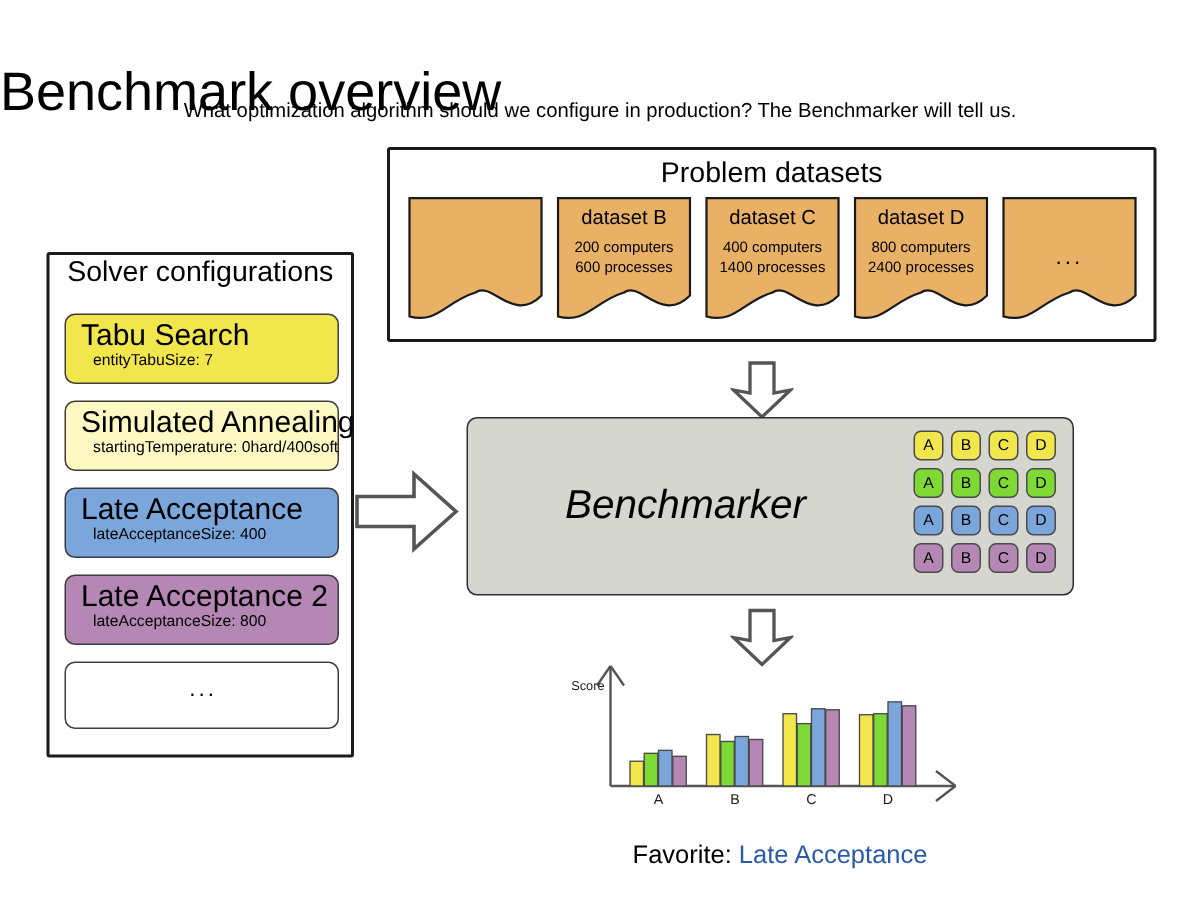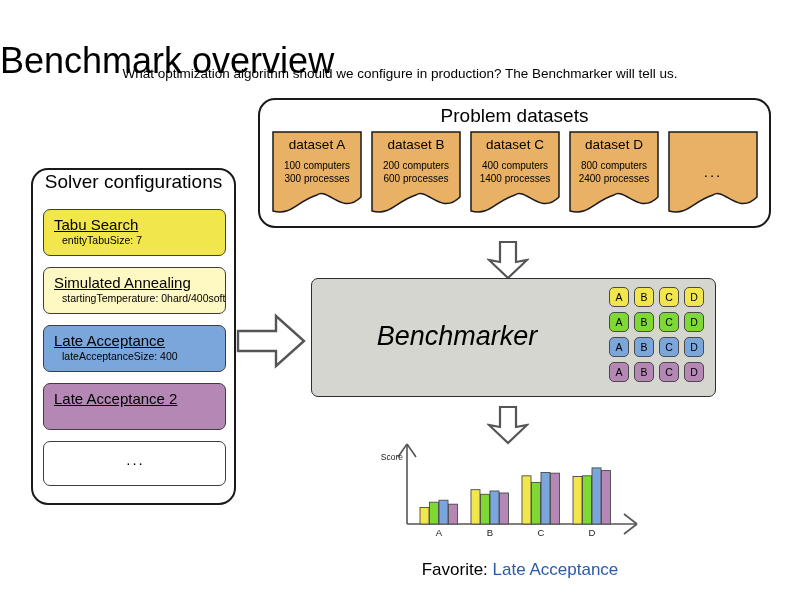--- a/index.html
+++ b/index.html
@@ -29,21 +29,21 @@
     position: absolute;
     left: 0; top: 66px; width: 800px;
     text-align: center;
     font-size: 13.5px;
   }
 
   
   .panel {
     position: absolute;
     border: 2px solid #1a1a1a;
-    border-radius: 17px;
+    border-radius: 2px;
     background: #ffffff;
     box-sizing: border-box;
   }
   .panel-title {
     text-align: center;
     font-size: 19px;
     line-height: 1;
   }
 
   
@@ -57,24 +57,23 @@
   }
   .cfg-card {
     box-sizing: border-box;
     border: 1.5px solid #3d3d3d;
     border-radius: 7px;
     padding: 6px 8px 7px 10px;
     margin-bottom: 11px;
     height: 47px;
   }
   .cfg-name {
-    font-size: 15px;
+    font-size: 20px;
     line-height: 17px;
     white-space: nowrap;
-    text-decoration: underline;
   }
   .cfg-param {
     font-size: 10.5px;
     line-height: 14px;
     padding-left: 8px;
     white-space: nowrap;
   }
   .cfg-card.ellipsis {
     background: #ffffff;
     border: 1.5px solid #3d3d3d;
@@ -190,39 +189,35 @@
         <div class="cfg-card" style="background: #fef9c3;">
           <div class="cfg-name">Simulated Annealing</div>
           <div class="cfg-param">startingTemperature: 0hard/400soft</div>
         </div>
         <div class="cfg-card" style="background: rgb(123, 166, 220);">
           <div class="cfg-name">Late Acceptance</div>
           <div class="cfg-param">lateAcceptanceSize: 400</div>
         </div>
         <div class="cfg-card" style="background: rgb(180, 135, 180);">
           <div class="cfg-name">Late Acceptance 2</div>
+          <div class="cfg-param">lateAcceptanceSize: 800</div>
         </div>
         <div class="cfg-card ellipsis">
           <span class="dots">...</span>
         </div>
       </div>
   </div>
 
   <div id="datasets-panel" class="panel">
     <div class="panel-title">Problem datasets</div>
     <div class="ds-row" id="ds-row">
         <div class="ds-card">
           <svg width="90" height="86" viewBox="0 0 90 86">
             <path d="M1,1 L89,1 L89,66 C70,85 56,56 45,64 C25.200000000000003,70 19.8,85 1,80 Z" fill="#e8b165" stroke="#1a1a1a" stroke-width="1.5"></path>
           </svg>
-          <div class="ds-text">
-            <div class="ds-title">dataset A</div>
-            <div class="ds-line first">100 computers</div>
-            <div class="ds-line">300 processes</div>
-          </div>
         </div>
         <div class="ds-card">
           <svg width="90" height="86" viewBox="0 0 90 86">
             <path d="M1,1 L89,1 L89,66 C70,85 56,56 45,64 C25.200000000000003,70 19.8,85 1,80 Z" fill="#e8b165" stroke="#1a1a1a" stroke-width="1.5"></path>
           </svg>
           <div class="ds-text">
             <div class="ds-title">dataset B</div>
             <div class="ds-line first">200 computers</div>
             <div class="ds-line">600 processes</div>
           </div>

